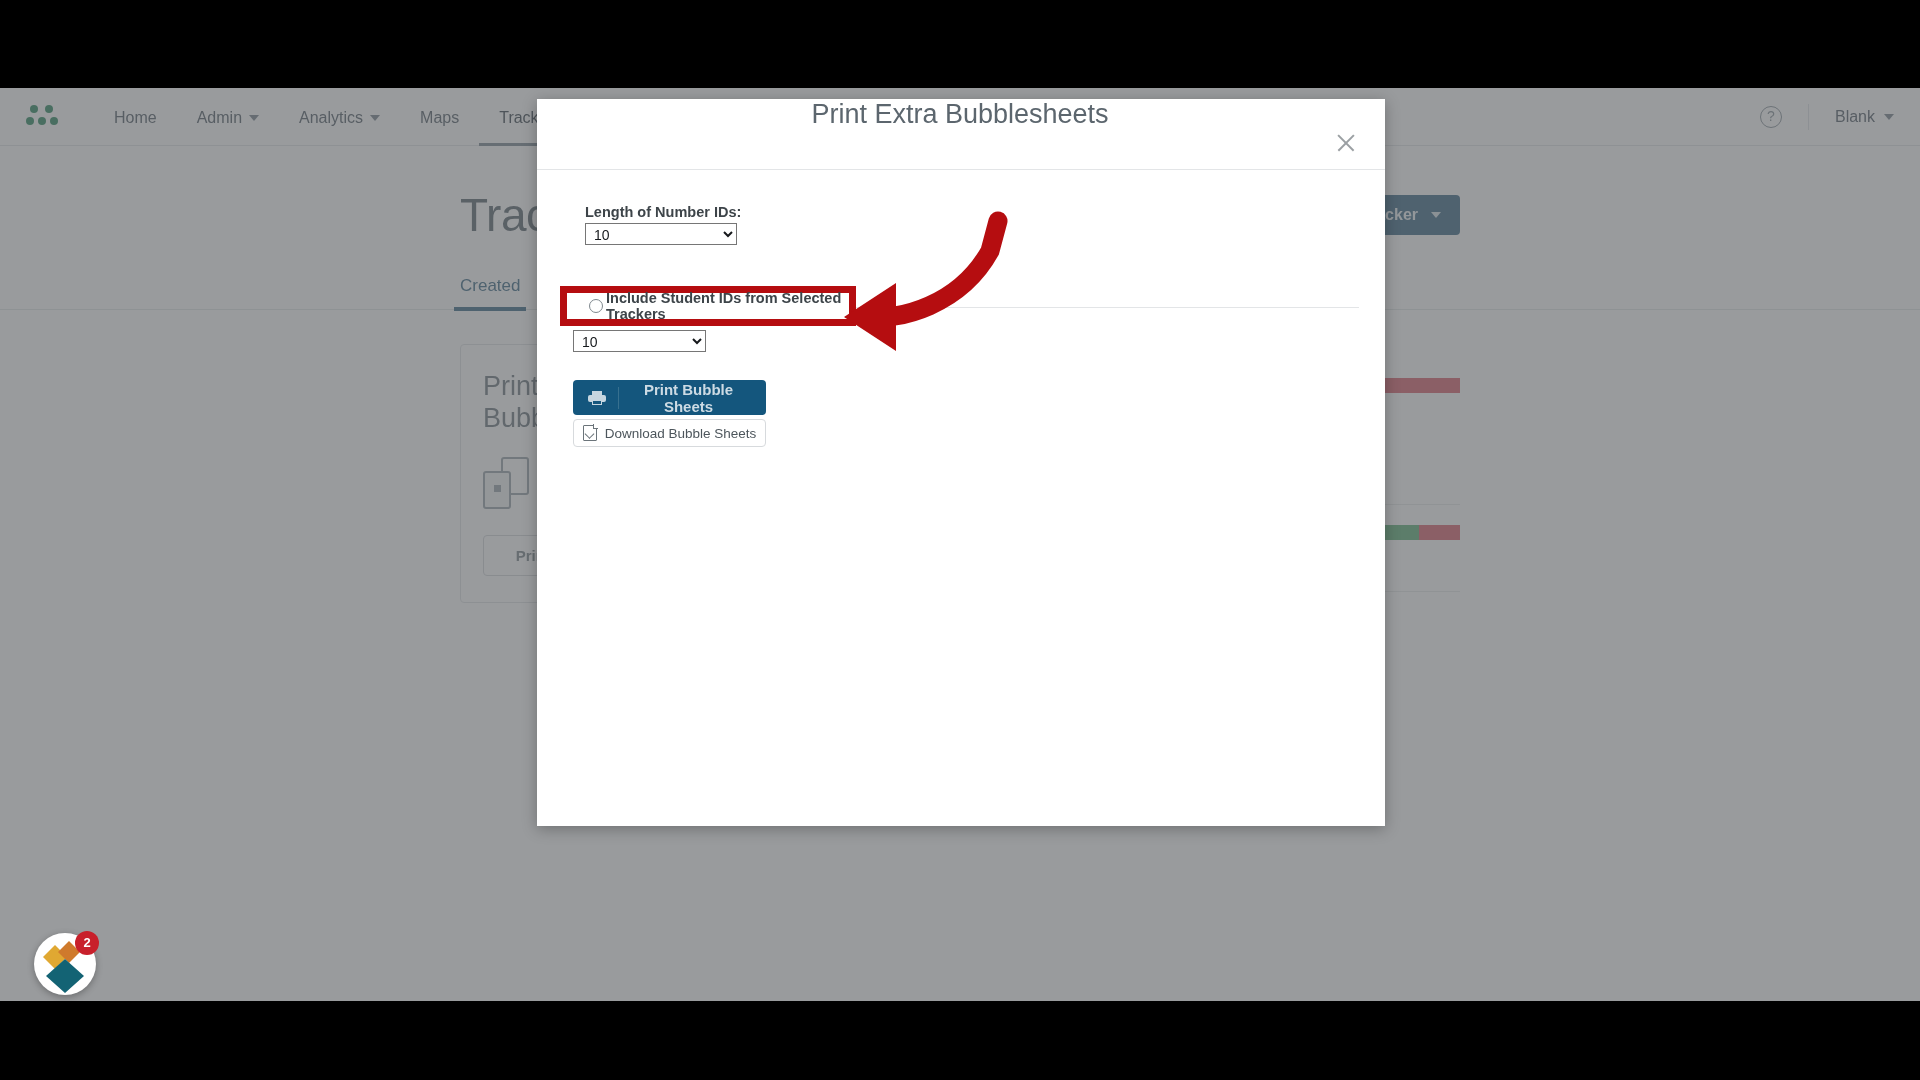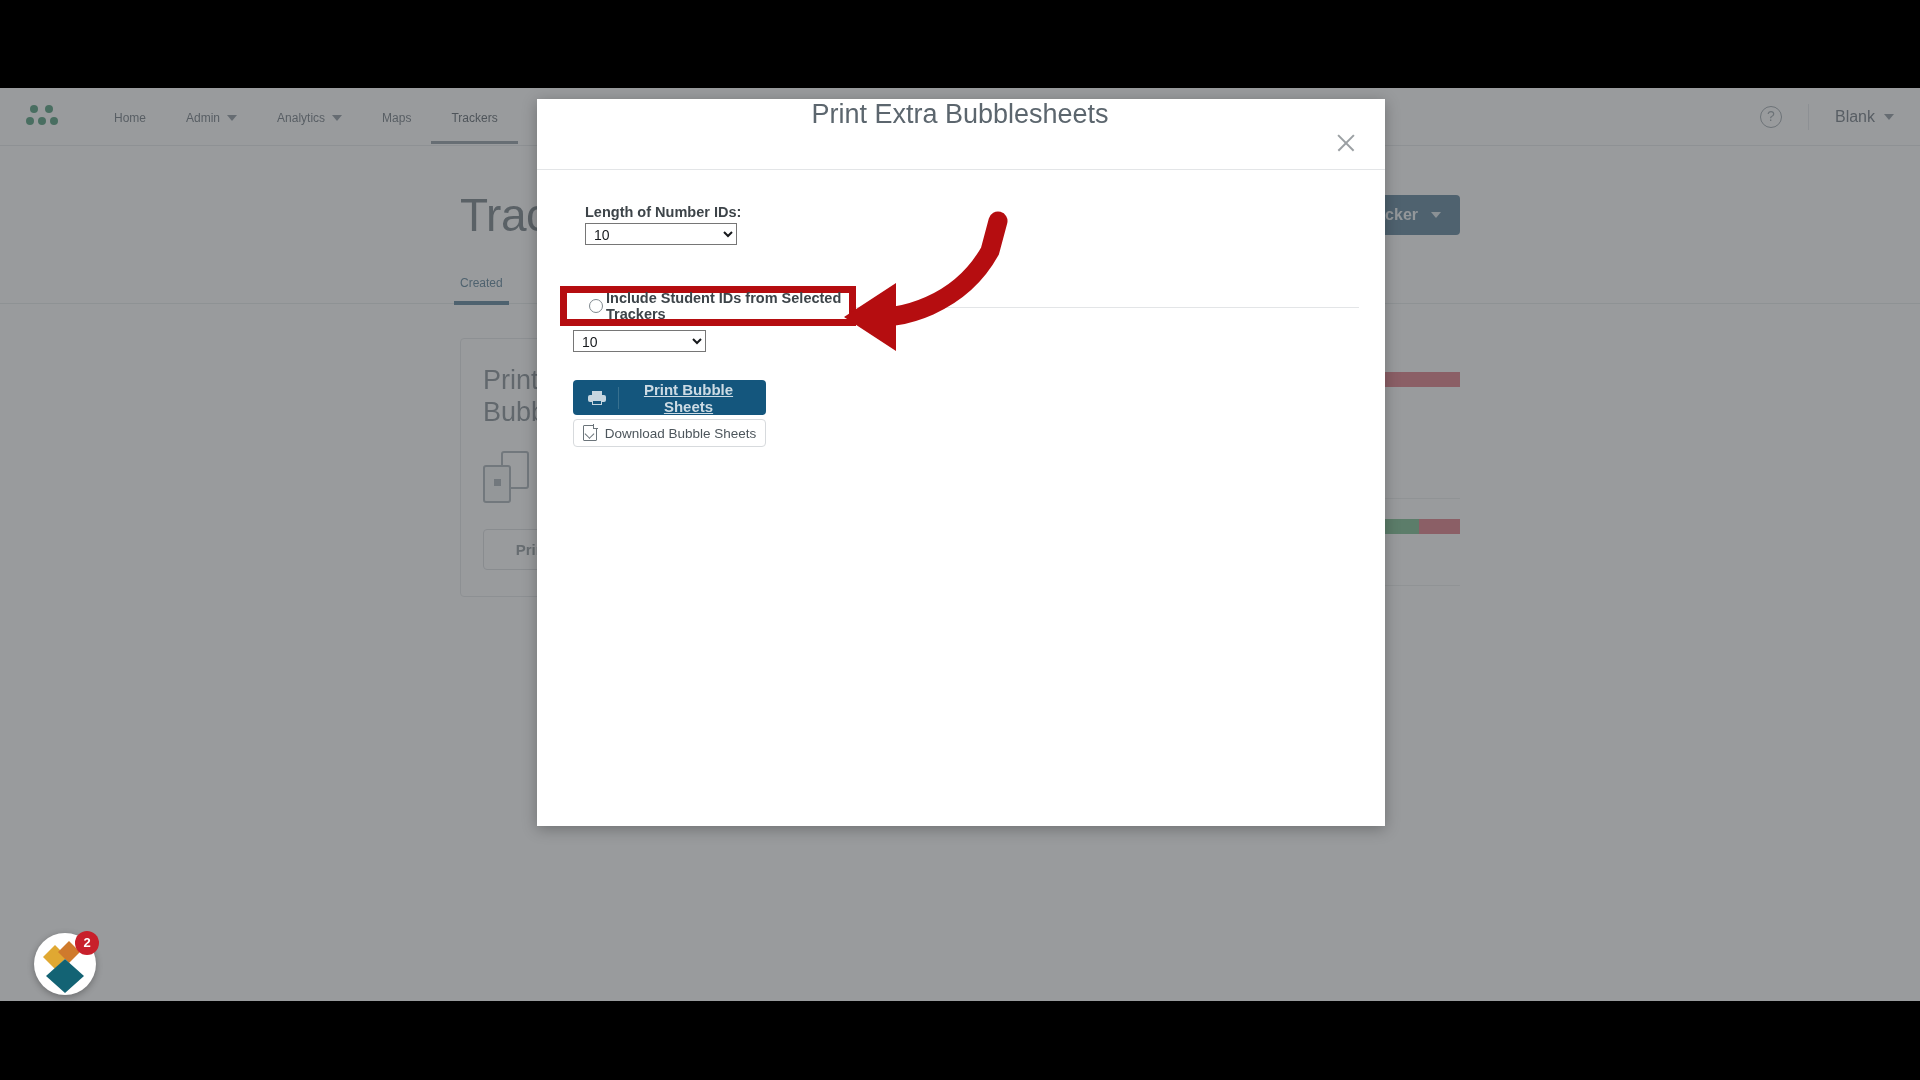--- a/index.html
+++ b/index.html
@@ -46,21 +46,21 @@
     background: #2f8a62;
     display: block;
   }
   .logo-dots i:nth-child(1){ left: 4px;  top: 1px; }
   .logo-dots i:nth-child(2){ left: 19px; top: 1px; }
   .logo-dots i:nth-child(3){ left: 0px;  top: 13px; }
   .logo-dots i:nth-child(4){ left: 12px; top: 13px; }
   .logo-dots i:nth-child(5){ left: 24px; top: 13px; }
 
   .nav-item {
-    font-size: 12px;
+    font-size: 16px;
     color: #55606a;
     padding: 22px 20px 19px;
     display: flex;
     align-items: center;
     gap: 7px;
     white-space: nowrap;
     justify-content: flex-end;
   }
   .nav-item.active {
     color: #3b464f;
@@ -128,21 +128,21 @@
   }
 
   .tabs {
     display: flex;
     gap: 38px;
     padding: 34px 460px 0 460px;
     border-bottom: 1px solid #e3e6e8;
     margin-bottom: 0;
   }
   .tab {
-    font-size: 12px;
+    font-size: 17px;
     color: #6d7880;
     padding-bottom: 13px;
     position: relative;
   }
   .tab.active { color: #3c6a86; }
   .tab.active::after {
     content: "";
     position: absolute;
     left: -6px; right: -6px; bottom: -2px;
     height: 4px;
@@ -372,21 +372,21 @@
   .btn-print .pbox {
     width: 44px;
     display: flex; align-items: center; justify-content: center;
     border-right: 1px solid #37708f;
     height: 22px;
   }
   .printer-glyph { width: 18px; height: 14px; position: relative; }
   .printer-glyph .body { position:absolute; left:0; top:4px; width:18px; height:7px; background:#c6d6e0; border-radius:2px;}
   .printer-glyph .top  { position:absolute; left:4px; top:0;  width:10px; height:4px; background:#c6d6e0;}
   .printer-glyph .out  { position:absolute; left:4px; top:9px; width:10px; height:5px; background:#14567d; border:1.3px solid #c6d6e0;}
-  .btn-print span.lbl { flex: 1; text-align: center; padding-right: 6px; text-decoration: underline; }
+  .btn-print span.lbl { flex: 1; text-align: center; padding-right: 6px; }
 
   .btn-download {
     width: 193px;
     height: 28px;
     border: 1px solid #d7dadd;
     border-radius: 4px;
     margin-top: 4px;
     display: flex;
     align-items: center;
     justify-content: center;

